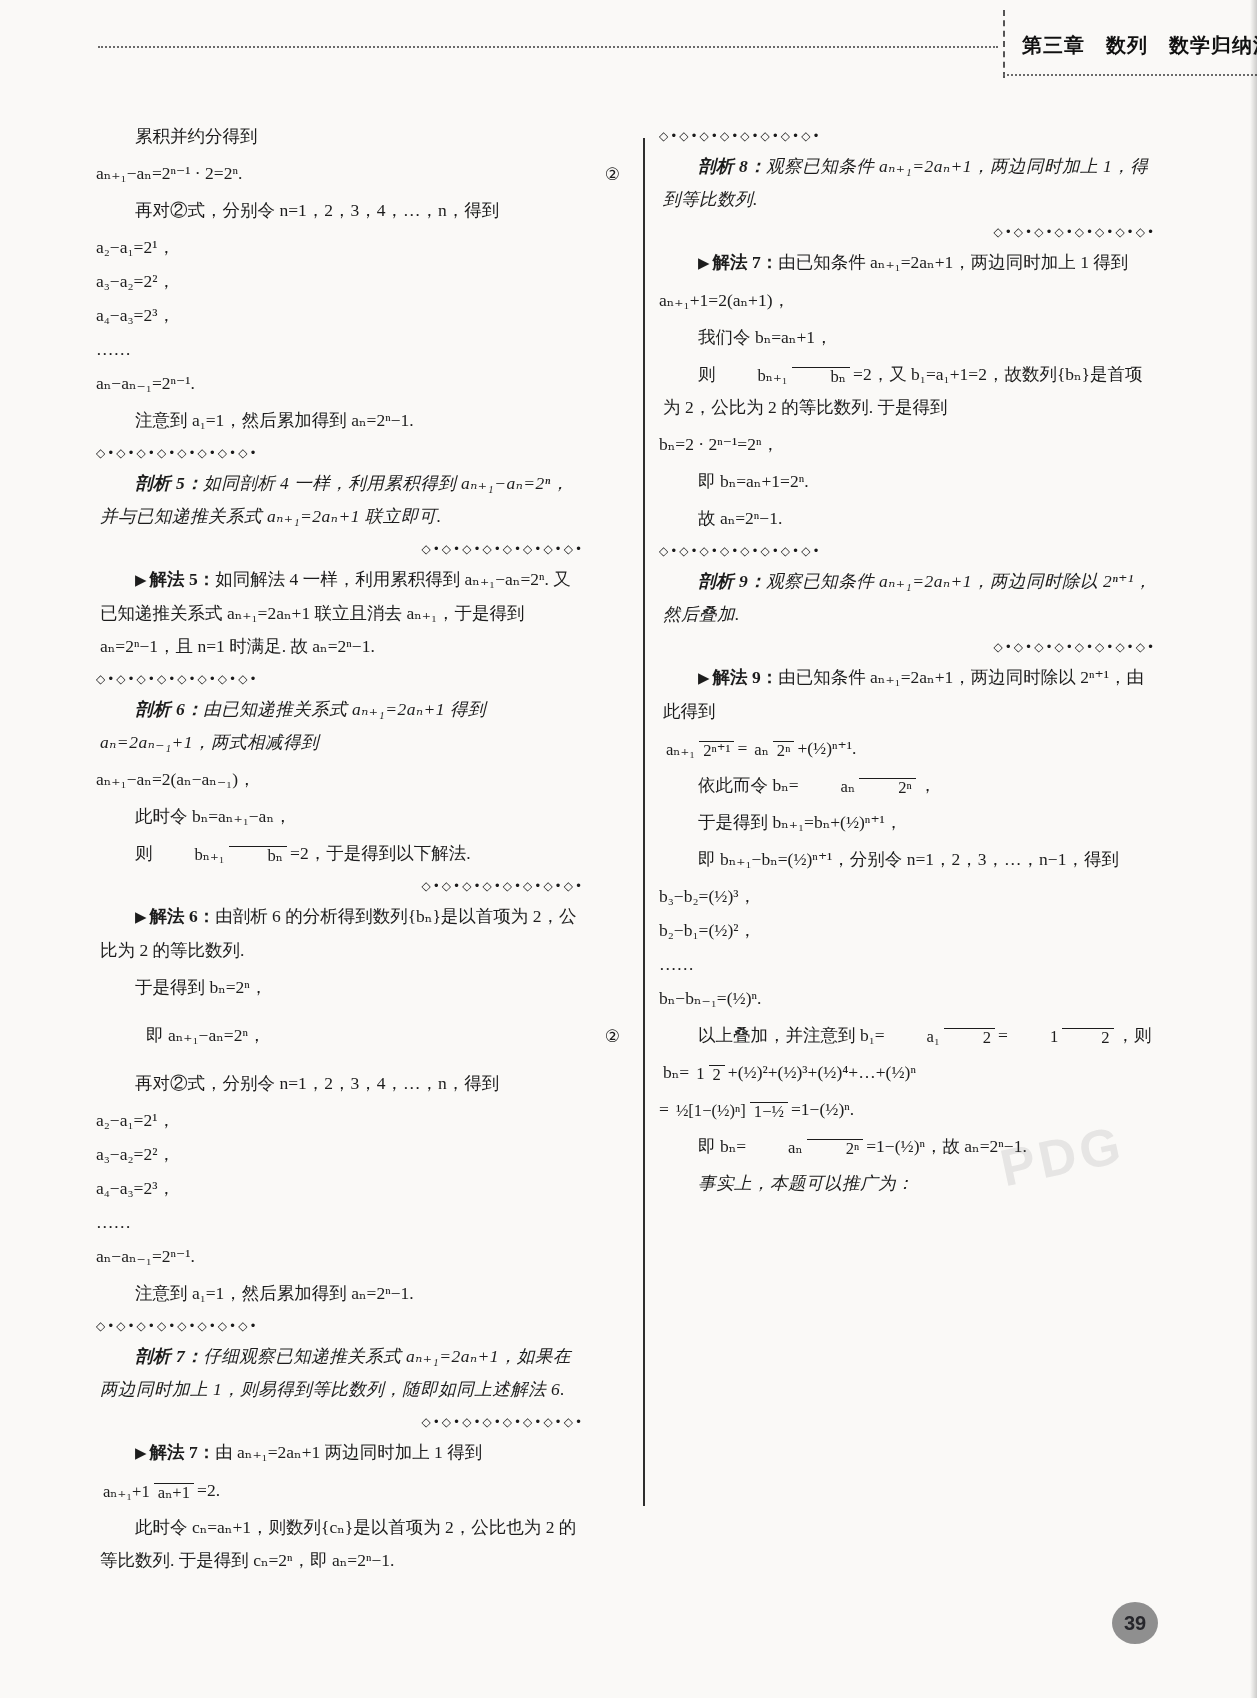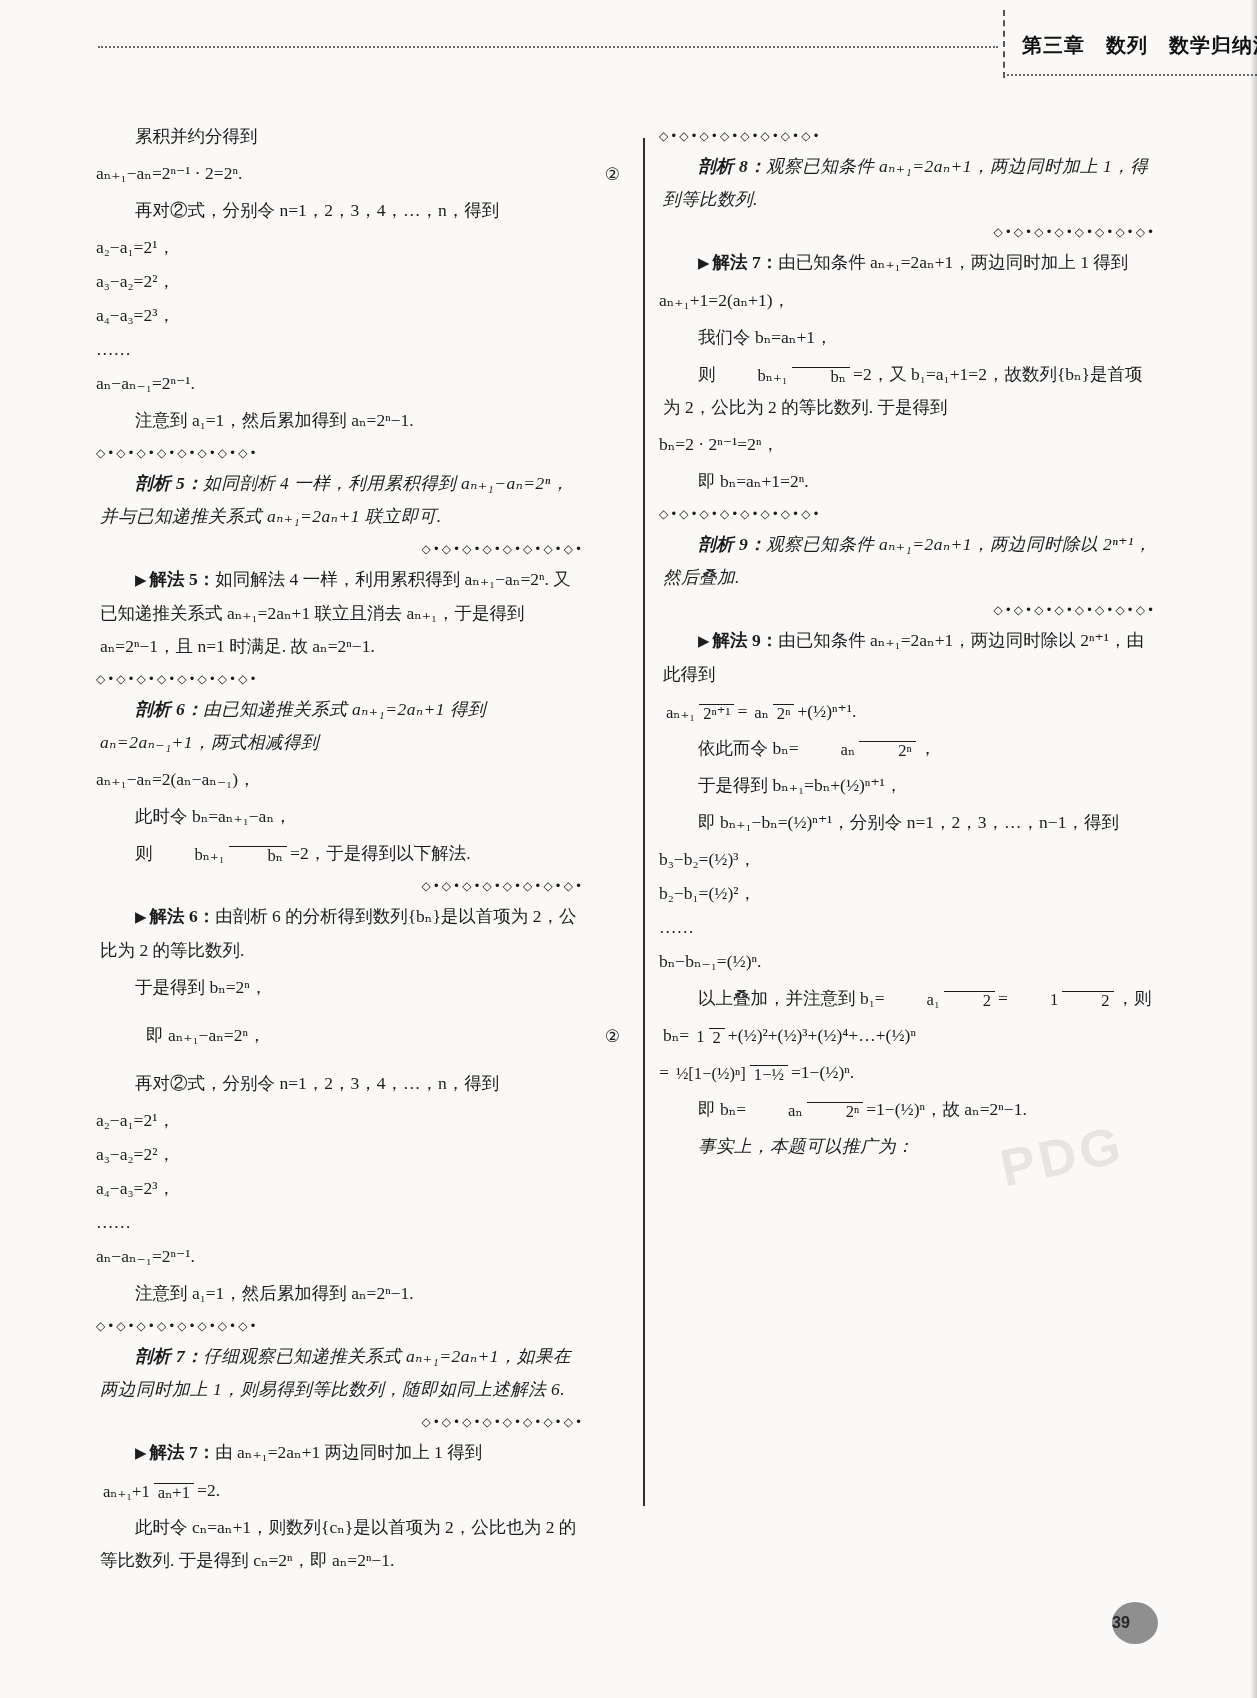--- a/index.html
+++ b/index.html
@@ -57,21 +57,21 @@
   .frac{
     display:inline-flex;flex-direction:row;align-items:center;
     vertical-align:middle;margin:0 3px;line-height:1.08;font-size:0.95em;
   }
   .frac .fn{padding:0 4px 1px 4px;}
   .frac .fd{border-top:1.4px solid currentColor;padding:0 4px 0 4px;}
   
   .pageno{
     position:absolute;left:1112px;top:1602px;width:46px;height:42px;
     background:#8f8f8f;border-radius:50%;
-    color:#26262b;font-weight:700;font-size:16px;line-height:42px;text-align:left;
+    color:#26262b;font-weight:700;font-size:20px;line-height:42px;text-align:center;
     font-family:"Liberation Sans","DejaVu Sans",sans-serif;
   }
   .watermark{
     position:absolute;left:1000px;top:1140px;
     font-size:52px;font-weight:700;color:rgba(110,110,110,0.14);
     transform:rotate(-12deg);letter-spacing:4px;
     font-family:"Liberation Sans","DejaVu Sans",sans-serif;
     pointer-events:none;
   }
 </style>
@@ -162,20 +162,21 @@
       <span class="arrow">▶</span><span class="lbl">解法 7：</span><span>由已知条件 aₙ₊₁=2aₙ+1，两边同时加上 1 得到</span>
     </p>
     <p class="eq">aₙ₊₁+1=2(aₙ+1)，</p>
     <p class="p">我们令 bₙ=aₙ+1，</p>
     <p class="p">则<span class="frac">
           <span class="fn">bₙ₊₁</span>
           <span class="fd">bₙ</span>
         </span>=2，又 b₁=a₁+1=2，故数列{bₙ}是首项为 2，公比为 2 的等比数列. 于是得到</p>
     <p class="eq">bₙ=2 · 2ⁿ⁻¹=2ⁿ，</p>
     <p class="p">即 bₙ=aₙ+1=2ⁿ.</p>
+    <p class="p">故 aₙ=2ⁿ−1.</p>
 
     <div class="orn">◇•◇•◇•◇•◇•◇•◇•◇•</div>
     <p class="p kai">
       <span class="lbl">剖析 9：</span><span>观察已知条件 aₙ₊₁=2aₙ+1，两边同时除以 2ⁿ⁺¹，然后叠加.</span>
     </p>
     <div class="orn right">◇•◇•◇•◇•◇•◇•◇•◇•</div>
     <p class="p">
       <span class="arrow">▶</span><span class="lbl">解法 9：</span><span>由已知条件 aₙ₊₁=2aₙ+1，两边同时除以 2ⁿ⁺¹，由此得到</span>
     </p>
     <p class="eq"><span class="frac">

